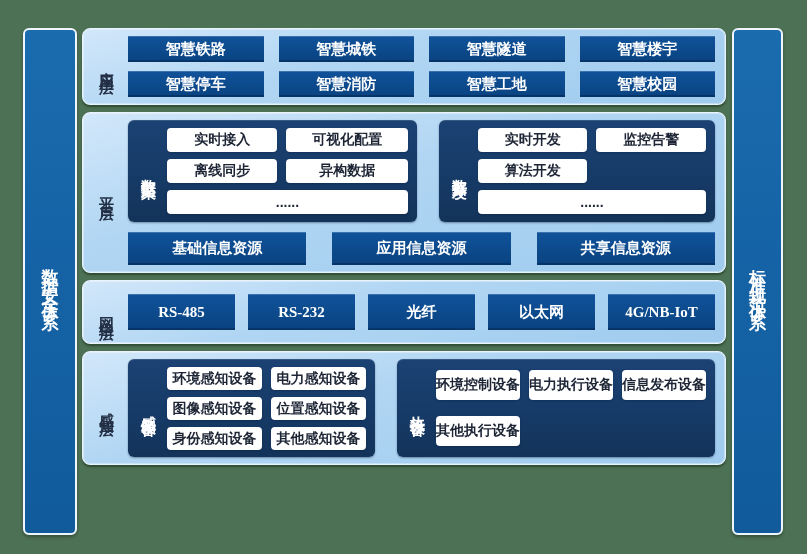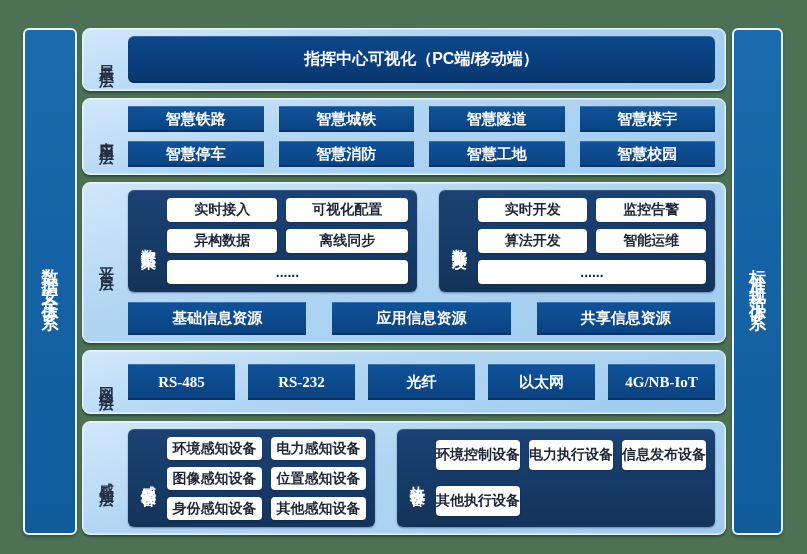--- a/index.html
+++ b/index.html
@@ -138,26 +138,20 @@
 </style>
 </head>
 <body>
 
 <div class="stage">
 
   <div class="pillar left">数据安全体系</div>
 
   <div class="main">
 
-    <section class="layer layer-display">
-      <div class="layer-label">展示层</div>
-      <div class="layer-content">
-        <div class="chip big">指挥中心可视化（PC端/移动端）</div>
-      </div>
-    </section>
 
     <section class="layer layer-application">
       <div class="layer-label">应用层</div>
       <div class="layer-content">
         <div class="app-grid">
           <div class="chip">智慧铁路</div>
           <div class="chip">智慧城铁</div>
           <div class="chip">智慧隧道</div>
           <div class="chip">智慧楼宇</div>
           <div class="chip">智慧停车</div>
@@ -172,33 +166,32 @@
       <div class="layer-label">平台层</div>
       <div class="layer-content">
         <div class="platform-col">
           <div class="groups-row">
 
             <div class="group wide">
               <div class="group-label">数据汇聚</div>
               <div class="group-grid">
                 <div class="wbox">实时接入</div>
                 <div class="wbox">可视化配置</div>
+                <div class="wbox">离线同步</div>
                 <div class="wbox">异构数据</div>
-                <div class="wbox">离线同步</div>
                 <div class="wbox span">......</div>
               </div>
             </div>
 
             <div class="group norm">
               <div class="group-label">数据开发</div>
               <div class="group-grid even">
                 <div class="wbox">实时开发</div>
                 <div class="wbox">监控告警</div>
                 <div class="wbox">算法开发</div>
-                <div class="wbox">智能运维</div>
                 <div class="wbox span">......</div>
               </div>
             </div>
 
           </div>
           <div class="res-row">
             <div class="chip">基础信息资源</div>
             <div class="chip">应用信息资源</div>
             <div class="chip">共享信息资源</div>
           </div>

